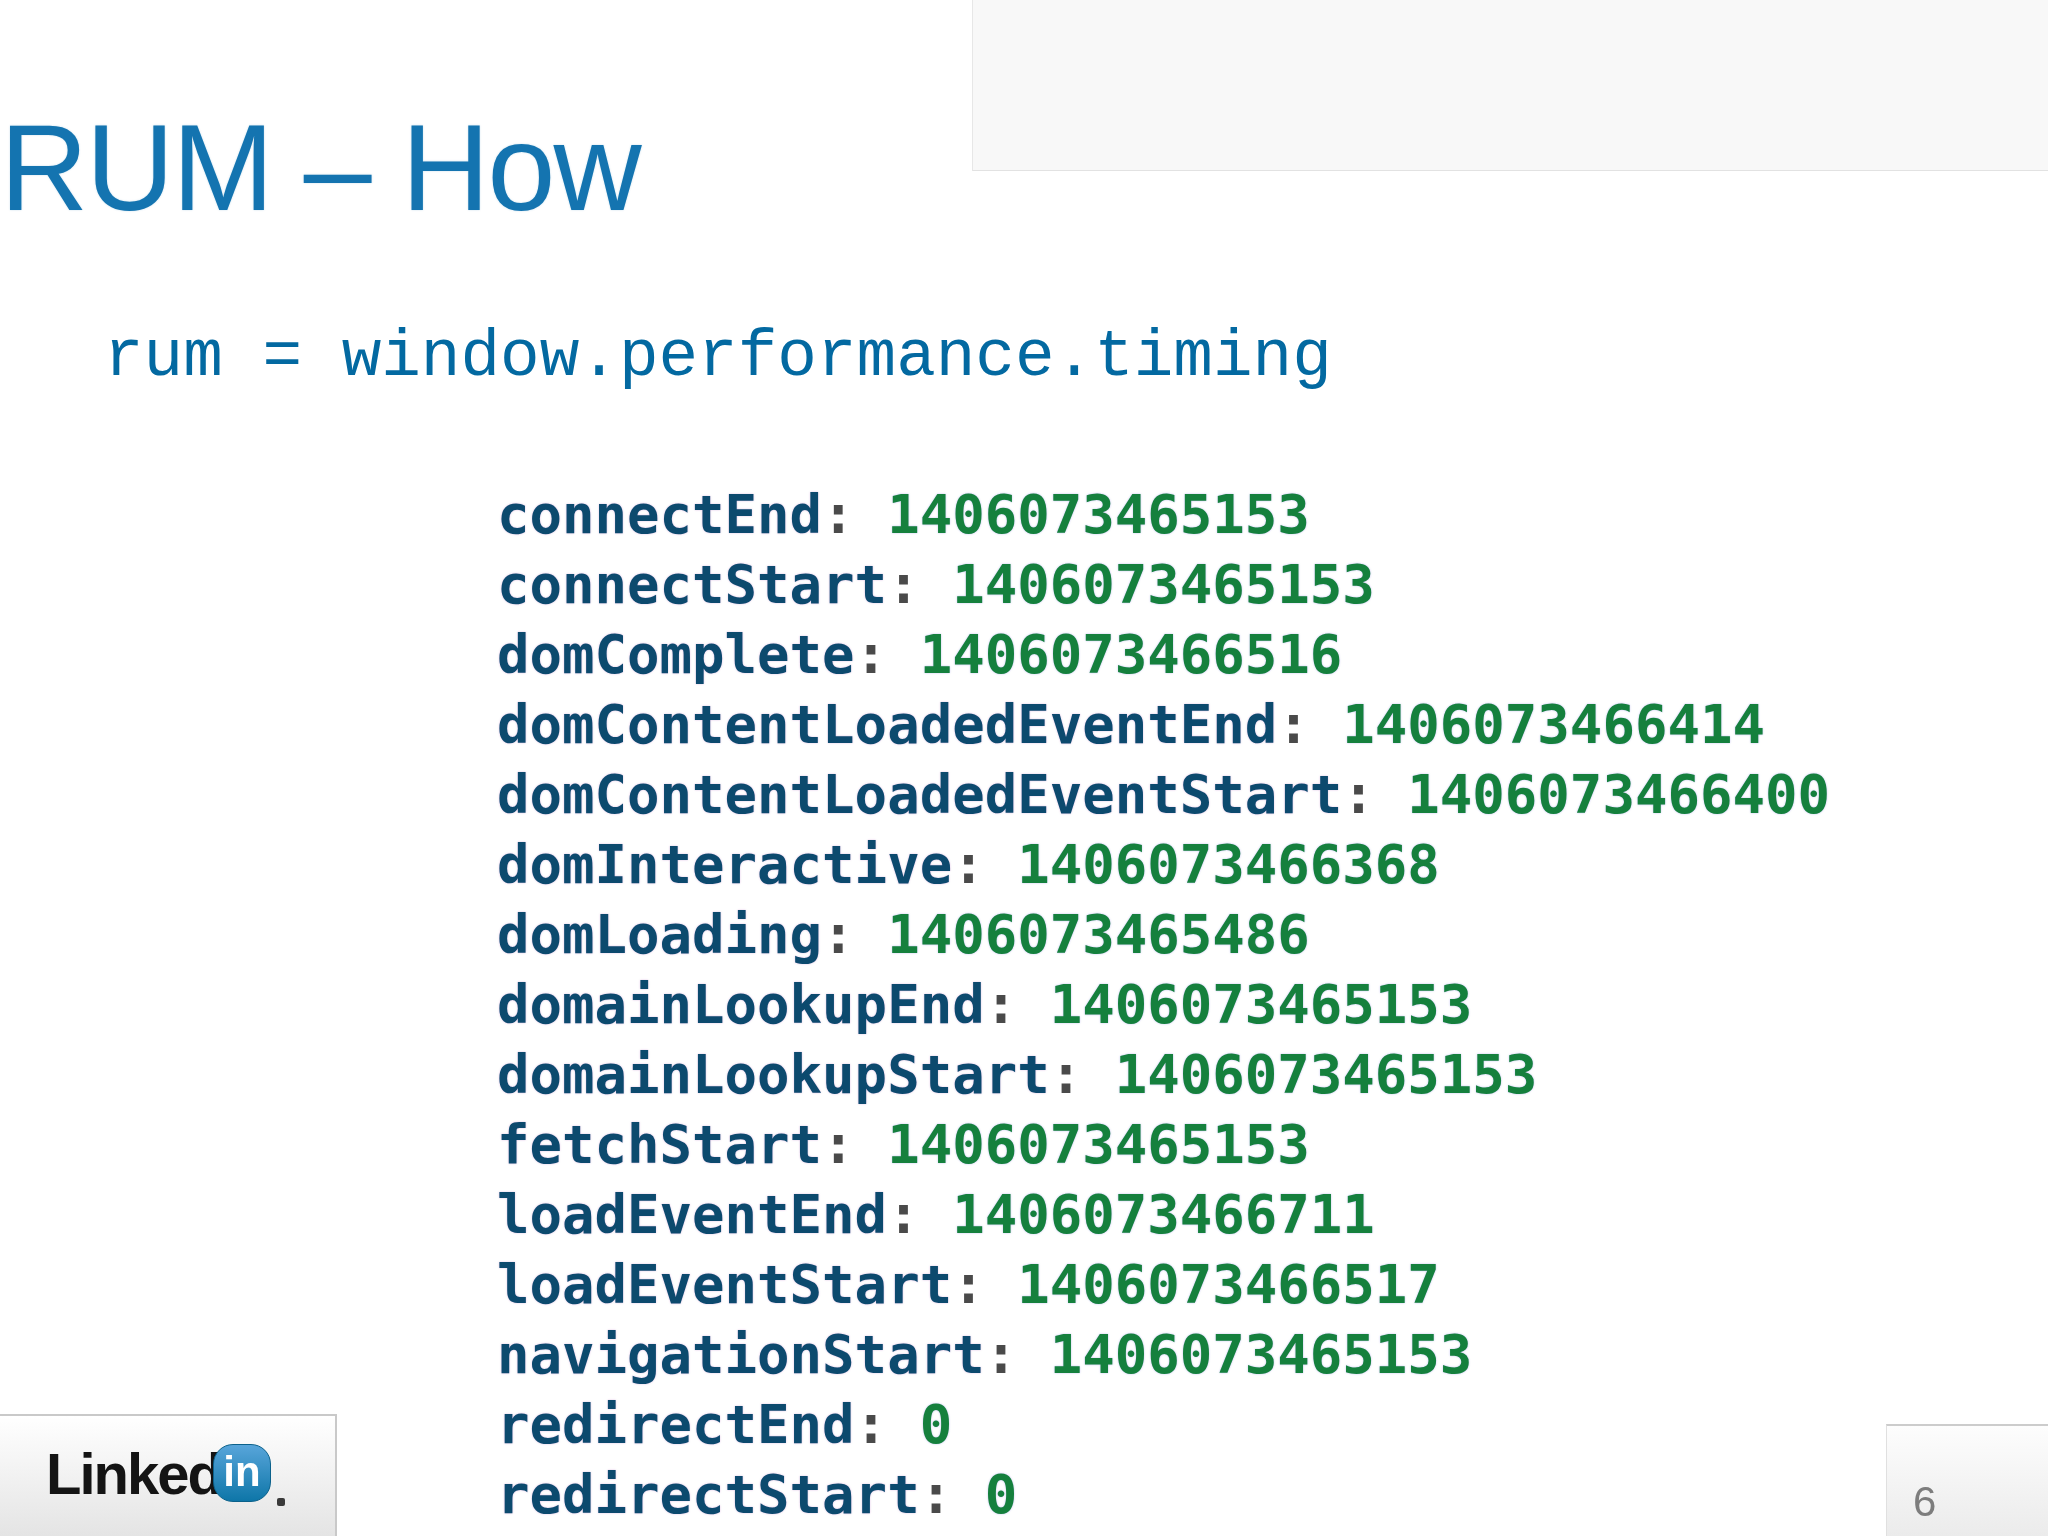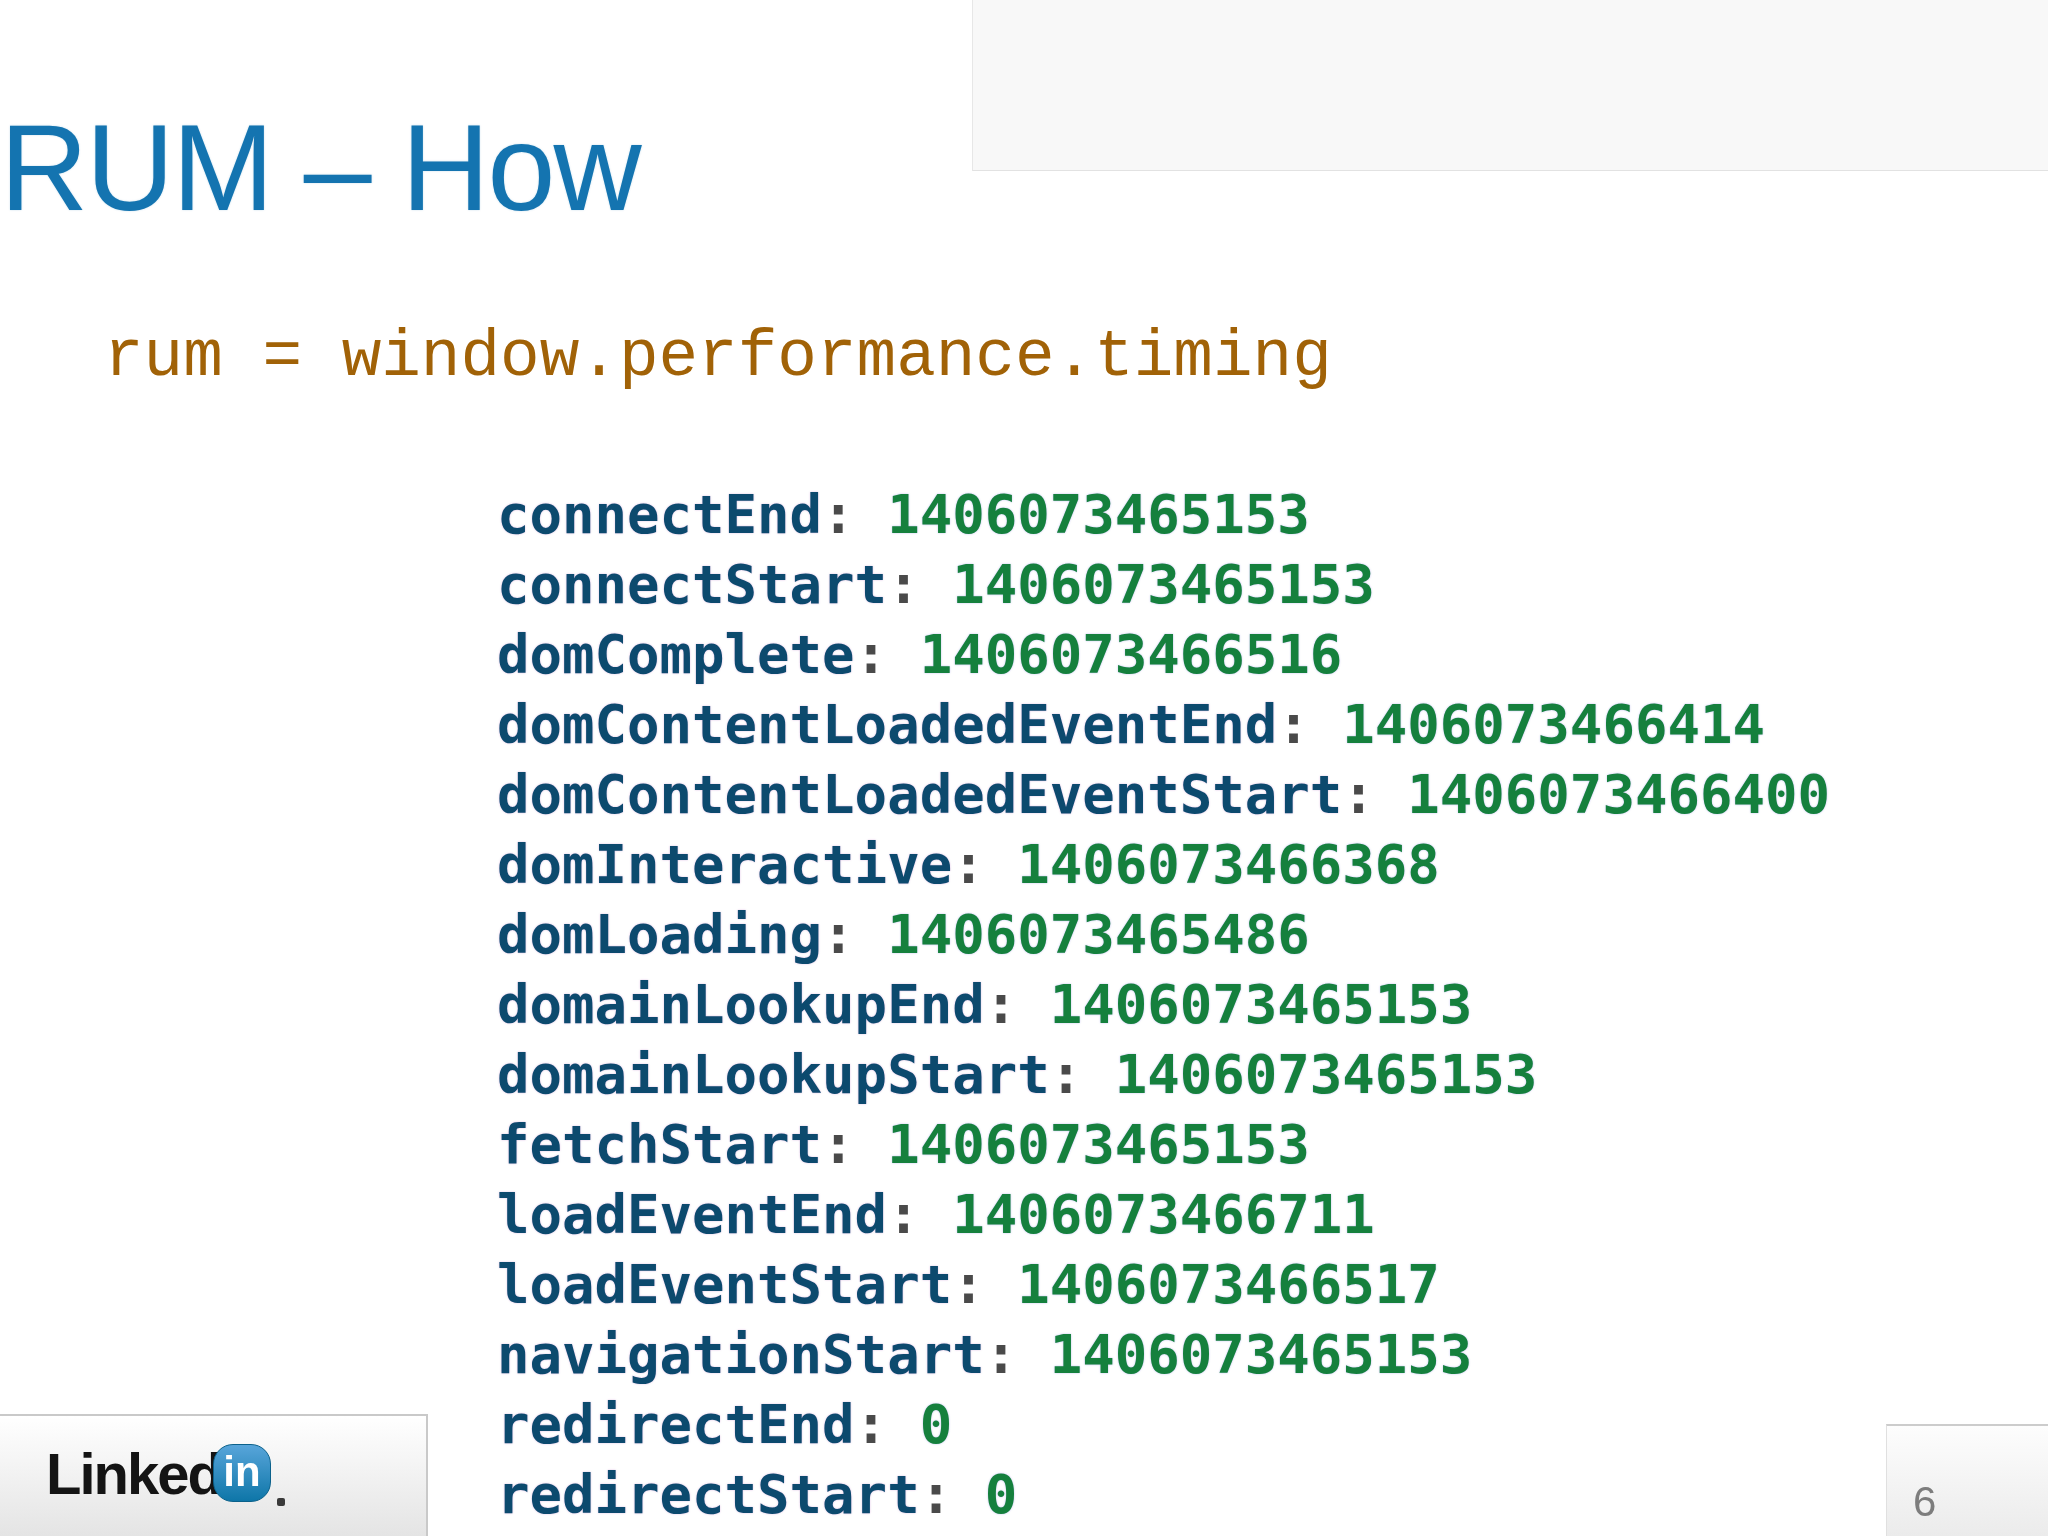--- a/index.html
+++ b/index.html
@@ -21,36 +21,36 @@
     position:absolute;left:0;top:104px;width:2048px;
     font-size:122px;line-height:1.05;font-weight:400;
     letter-spacing:-2px;
     color:#1474b0;
     text-shadow:0 0 2px rgba(20,116,176,0.25);
   }
   .code-line{
     position:absolute;left:104px;top:322px;
     font-family:"Liberation Mono","DejaVu Sans Mono",monospace;
     font-size:66px;line-height:1.1;
-    color:#a16207;
+    color:#0369a1;
     white-space:pre;
   }
   .console{
     position:absolute;left:497px;top:480px;
     font-family:"DejaVu Sans Mono","Liberation Mono",monospace;
     font-weight:bold;
     font-size:54px;line-height:70px;
     white-space:pre;
   }
   .console .row{height:70px;}
   .console .k{color:#0c4a6e;text-shadow:0 0 2px rgba(148,47,165,0.35);}
   .console .c{color:#4a4a4a;}
   .console .v{color:#15803d;text-shadow:0 0 2px rgba(51,51,204,0.35);}
   .footer-left{
-    position:absolute;left:0;top:1414px;width:428px;height:122px;
+    position:absolute;left:0;top:1414px;width:337px;height:122px;
     background:linear-gradient(#ffffff,#e4e4e4);
     border-top:2px solid #c9c9c9;
     border-right:2px solid #c9c9c9;
     box-sizing:border-box;
   }
   .li-word{
     position:absolute;left:46px;top:24px;
     font-size:58px;font-weight:bold;color:#141414;
     letter-spacing:-2px;
     font-family:"Liberation Sans",sans-serif;

